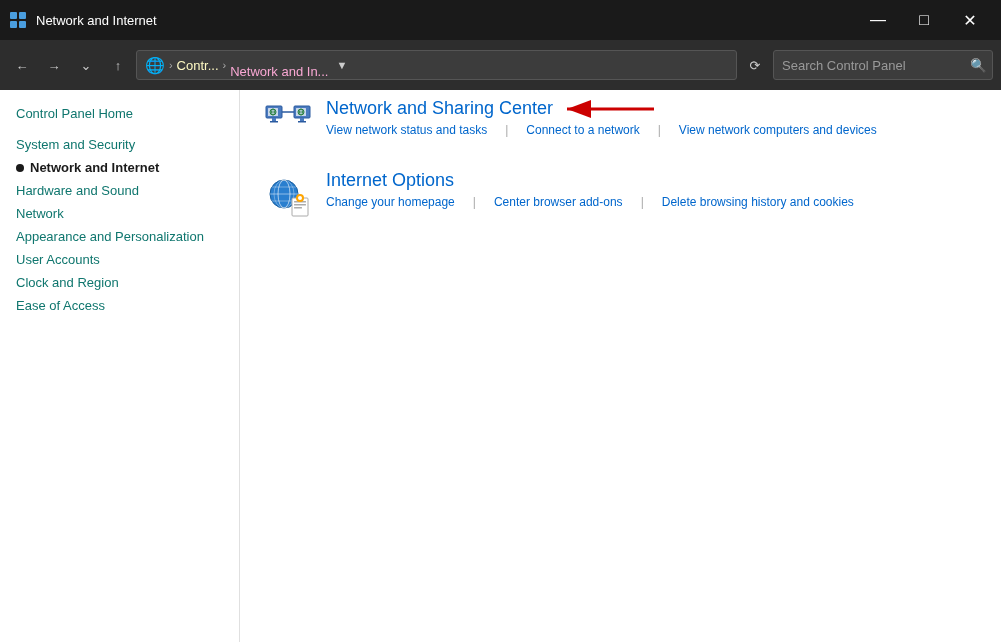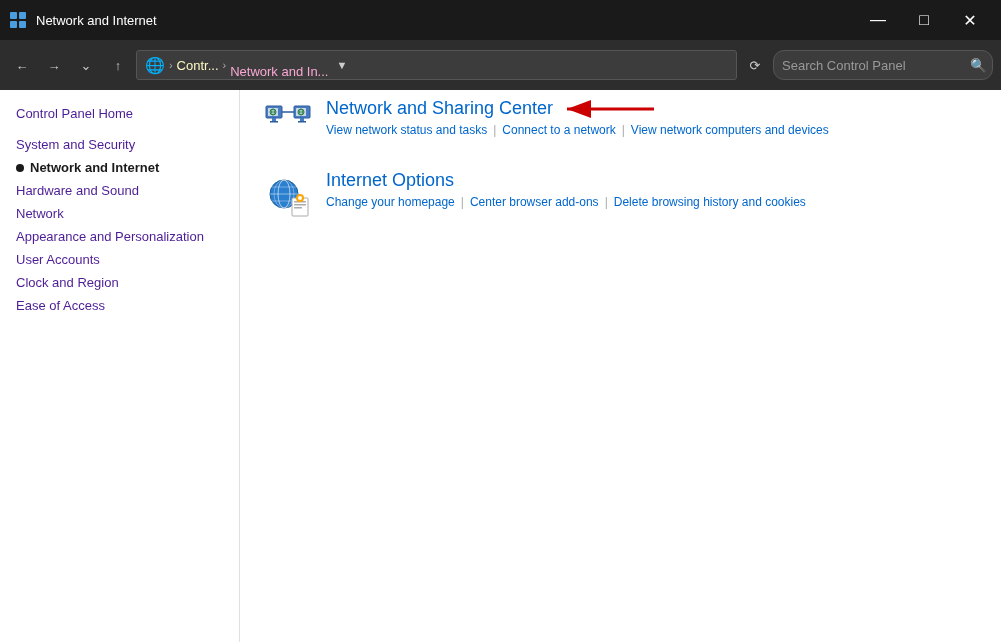--- a/index.html
+++ b/index.html
@@ -64,21 +64,21 @@
     }
     .refresh-btn {
       background: none; border: none; color: #ccc;
       cursor: pointer; width: 28px; height: 28px;
       display: flex; align-items: center; justify-content: center;
       border-radius: 2px; font-size: 13px;
     }
     .search-box {
       background: #3c3c3c;
       border: 1px solid #555;
-      border-radius: 11px;
+      border-radius: 3px;
       height: 30px;
       display: flex;
       align-items: center;
       width: 220px;
     }
     .search-input {
       background: none; border: none; color: #fff;
       font-size: 13px; padding: 0 8px; flex: 1; outline: none;
     }
     .search-input::placeholder { color: #999; }
@@ -102,21 +102,21 @@
       background: #fff;
       border-right: 1px solid #e0e0e0;
       padding: 12px 0;
     }
     .sidebar-item {
       padding: 4px 16px;
       cursor: pointer;
       font-size: 13px;
     }
     .sidebar-item a {
-      color: #4c1d95;
+      color: #0f766e;
       text-decoration: none;
     }
     .sidebar-item.active {
       display: flex;
       align-items: center;
       gap: 6px;
     }
     .sidebar-item.active .label {
       font-weight: bold;
       color: #1a1a1a;
@@ -149,21 +149,21 @@
     .section-info { flex: 1; }
     .section-title {
       font-size: 18px;
       color: #0066cc;
       text-decoration: none;
       cursor: pointer;
     }
     .section-links {
       display: flex;
       flex-wrap: wrap;
-      gap: 4px;
+      gap: 16px;
       margin-top: 4px;
       align-items: flex-start;
       font-size: 12px;
     }
     .section-link {
       color: #0066cc;
       text-decoration: none;
       cursor: pointer;
     }
     .sep { color: #aaa; margin: 0 2px; }

